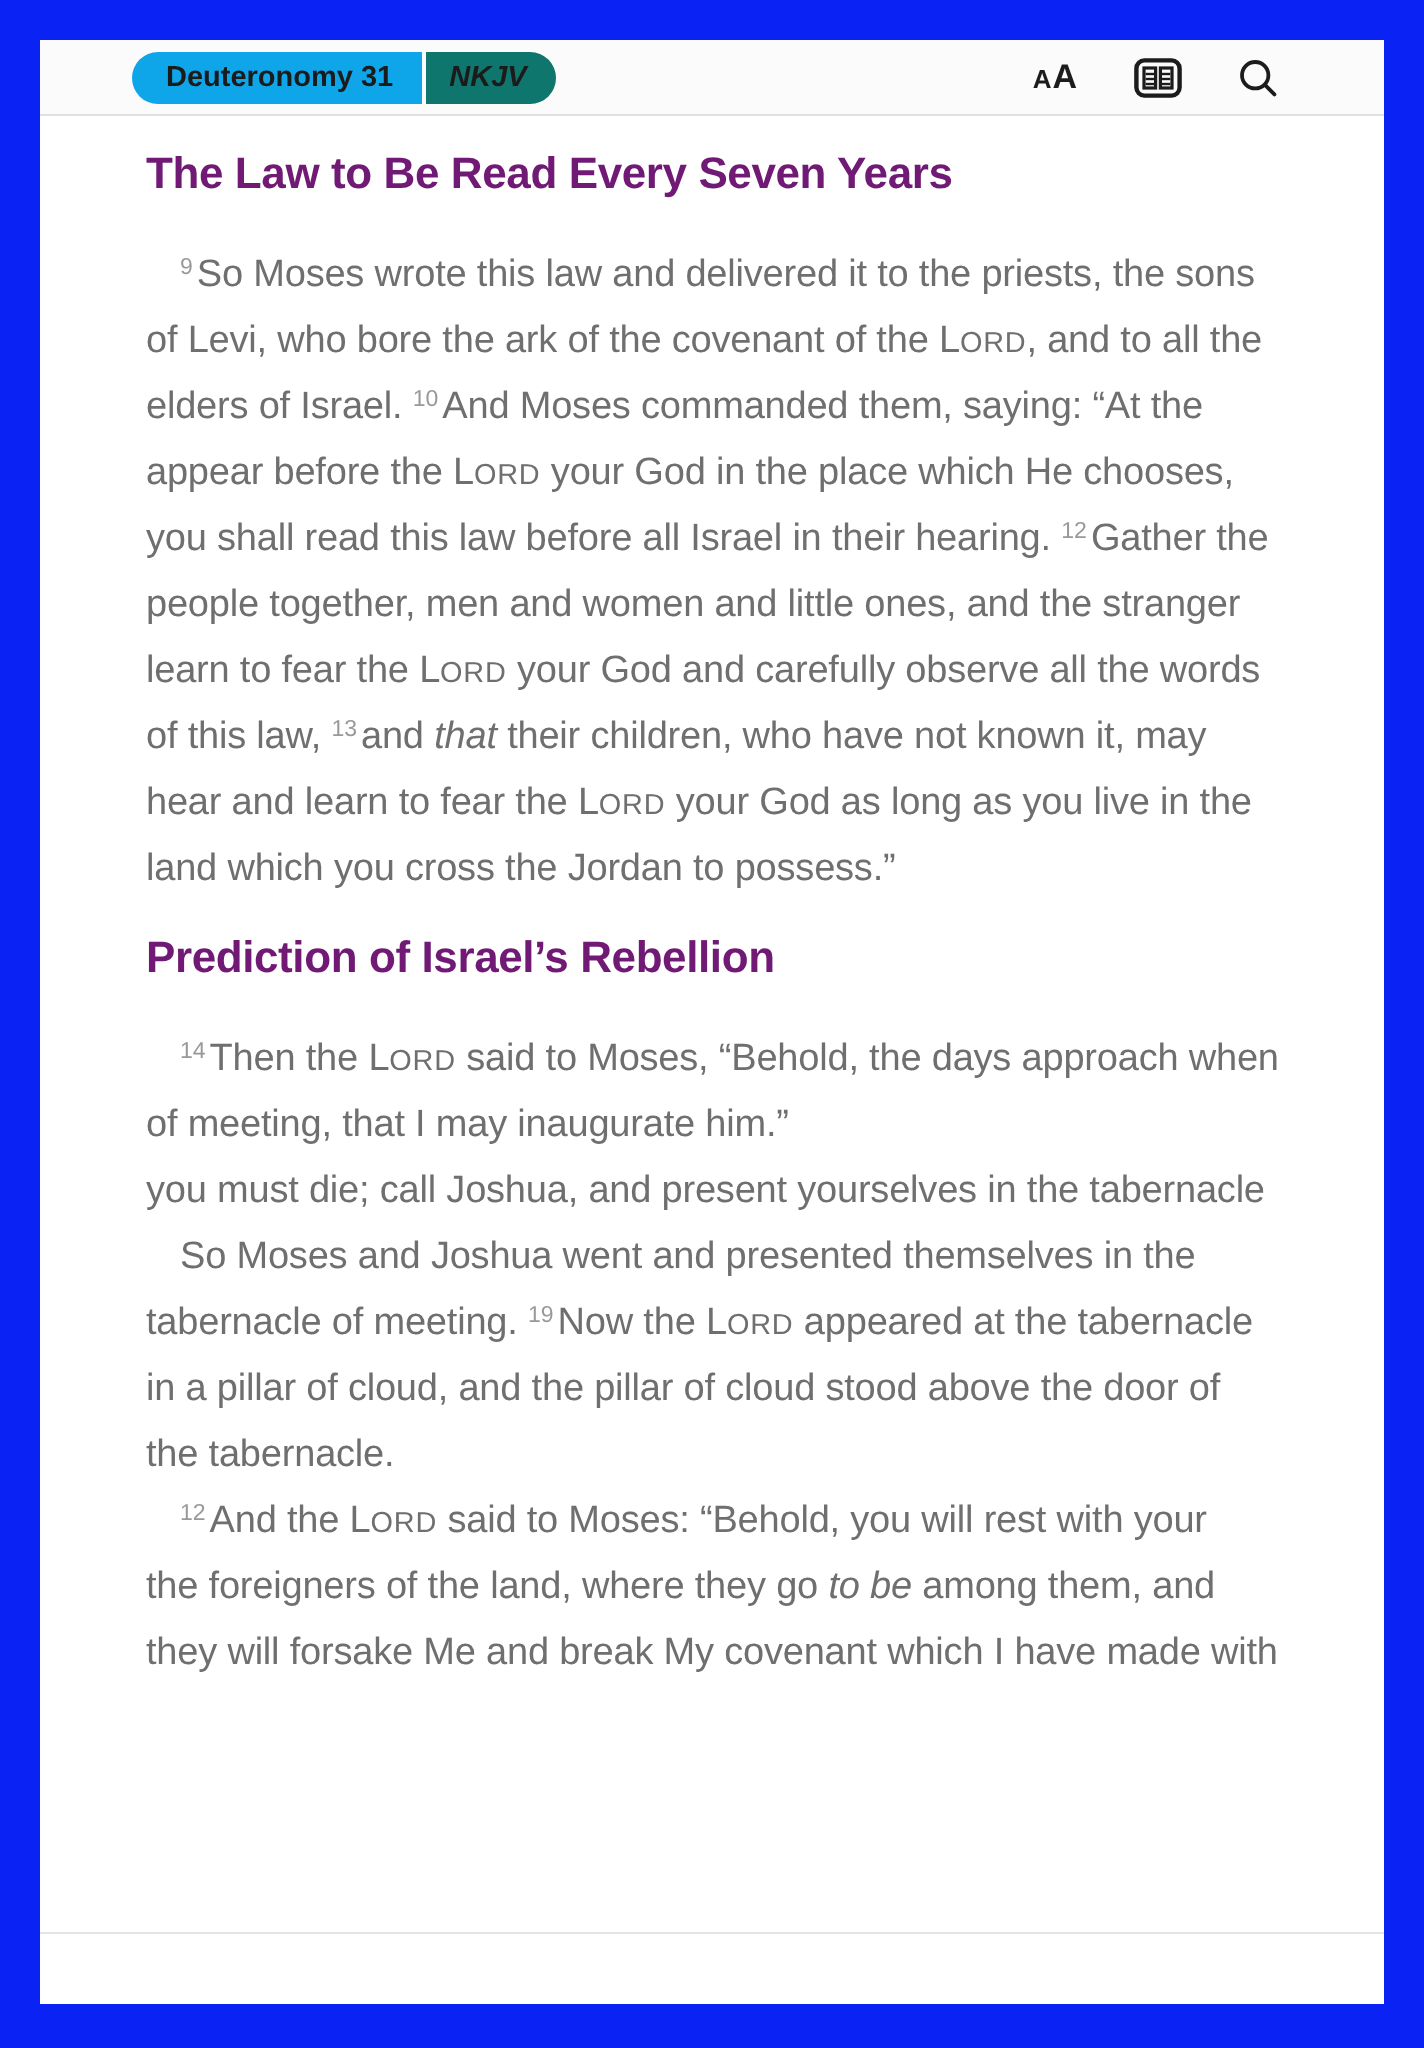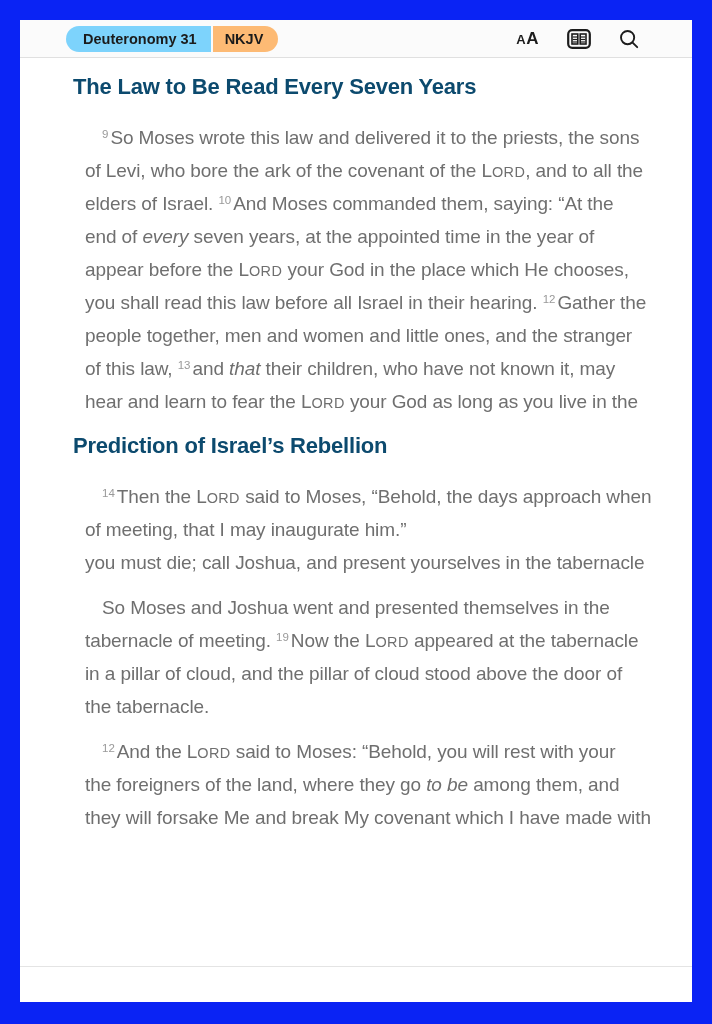--- a/index.html
+++ b/index.html
@@ -34,48 +34,48 @@
     border: none;
     height: 26px;
     font-family: "Liberation Sans", sans-serif;
     font-size: 14.5px;
     font-weight: 700;
     color: #1b1b1b;
     display: flex;
     align-items: center;
     cursor: pointer;
   }
-  .pill.left  { background: #7dd3fc; border-radius: 13px 0 0 13px; padding: 0 14px 0 17px; }
-  .pill.right { background: #fdba74; border-radius: 0 13px 13px 0; padding: 0 15px 0 12px; }
+  .pill.left  { background: #0ea5e9; border-radius: 13px 0 0 13px; padding: 0 14px 0 17px; }
+  .pill.right { background: #0f766e; border-radius: 0 13px 13px 0; padding: 0 15px 0 12px; font-style: italic; }
   .toolbar-icons { display: flex; align-items: center; gap: 28px; }
   .icon-btn {
     border: none; background: transparent; cursor: pointer;
     display: flex; align-items: center; justify-content: center;
     height: 24px; padding: 0; color: #1c1c1c;
   }
   .aa-label { font-weight: 600; color: #1c1c1c; letter-spacing: 0.5px; line-height: 1; }
   .aa-label .a-sm { font-size: 13px; }
   .aa-label .a-lg { font-size: 17px; }
   
   .reader {
     flex: 1 1 auto;
     overflow: hidden;
     padding: 8px 50px 0 53px;
     background: #ffffff;
   }
   .section-heading {
     font-size: 22px;
     font-weight: 700;
-    color: #0c4a6e;
+    color: #701a75;
     letter-spacing: -0.2px;
     margin: 8px 0 21px 0;
     line-height: 26px;
   }
   .section-heading.later { margin-top: 15px; }
-  .para { margin: 12px; }
+  .para { margin: 0; }
   .line {
     display: block;
     height: 33px;
     line-height: 33px;
     font-size: 19px;
     letter-spacing: -0.1px;
     color: #6f6f6f;
     white-space: nowrap;
   }
   .line.indent { padding-left: 17px; }
@@ -135,26 +135,27 @@
       </button>
     </div>
   </div>
 
   <div class="reader" id="reader">
       <h2 class="section-heading">The Law to Be Read Every Seven Years</h2>
       <div class="para">
         <div class="line indent"><span class="vnum">9</span>So Moses wrote this law and delivered it to the priests, the sons</div>
         <div class="line">of Levi, who bore the ark of the covenant of the <span class="lord">L<span class="sc">ORD</span></span>, and to all the</div>
         <div class="line">elders of Israel. <span class="vnum">10</span>And Moses commanded them, saying: “At the</div>
-        <div class="line">end of <i>every</i> seven years, at the appointed time in the year of</div>
         <div class="line">appear before the <span class="lord">L<span class="sc">ORD</span></span> your God in the place which He chooses,</div>
         <div class="line">you shall read this law before all Israel in their hearing. <span class="vnum">12</span>Gather the</div>
         <div class="line">people together, men and women and little ones, and the stranger</div>
+        <div class="line">learn to fear the <span class="lord">L<span class="sc">ORD</span></span> your God and carefully observe all the words</div>
         <div class="line">of this law, <span class="vnum">13</span>and <i>that</i> their children, who have not known it, may</div>
         <div class="line">hear and learn to fear the <span class="lord">L<span class="sc">ORD</span></span> your God as long as you live in the</div>
+        <div class="line">land which you cross the Jordan to possess.”</div>
       </div>
       <h2 class="section-heading later">Prediction of Israel’s Rebellion</h2>
       <div class="para">
         <div class="line indent"><span class="vnum">14</span>Then the <span class="lord">L<span class="sc">ORD</span></span> said to Moses, “Behold, the days approach when</div>
         <div class="line">of meeting, that I may inaugurate him.”</div>
         <div class="line">you must die; call Joshua, and present yourselves in the tabernacle</div>
       </div>
       <div class="para">
         <div class="line indent">So Moses and Joshua went and presented themselves in the</div>
         <div class="line">tabernacle of meeting. <span class="vnum">19</span>Now the <span class="lord">L<span class="sc">ORD</span></span> appeared at the tabernacle</div>

